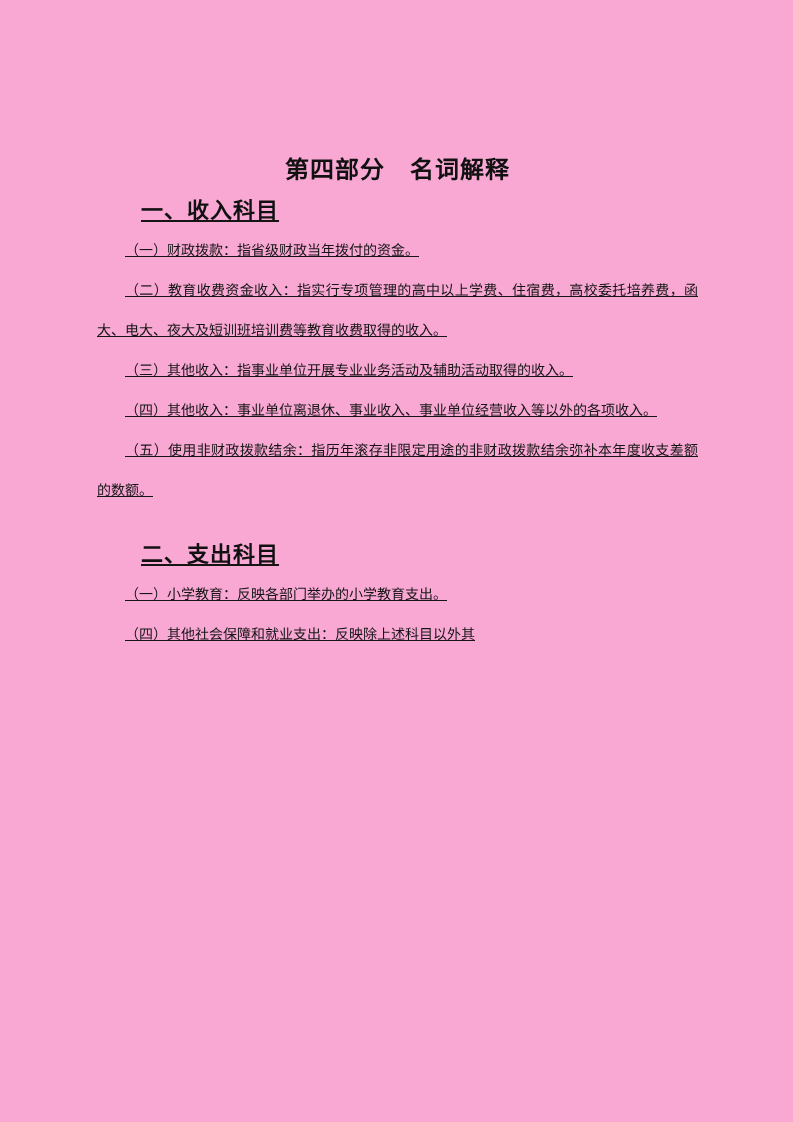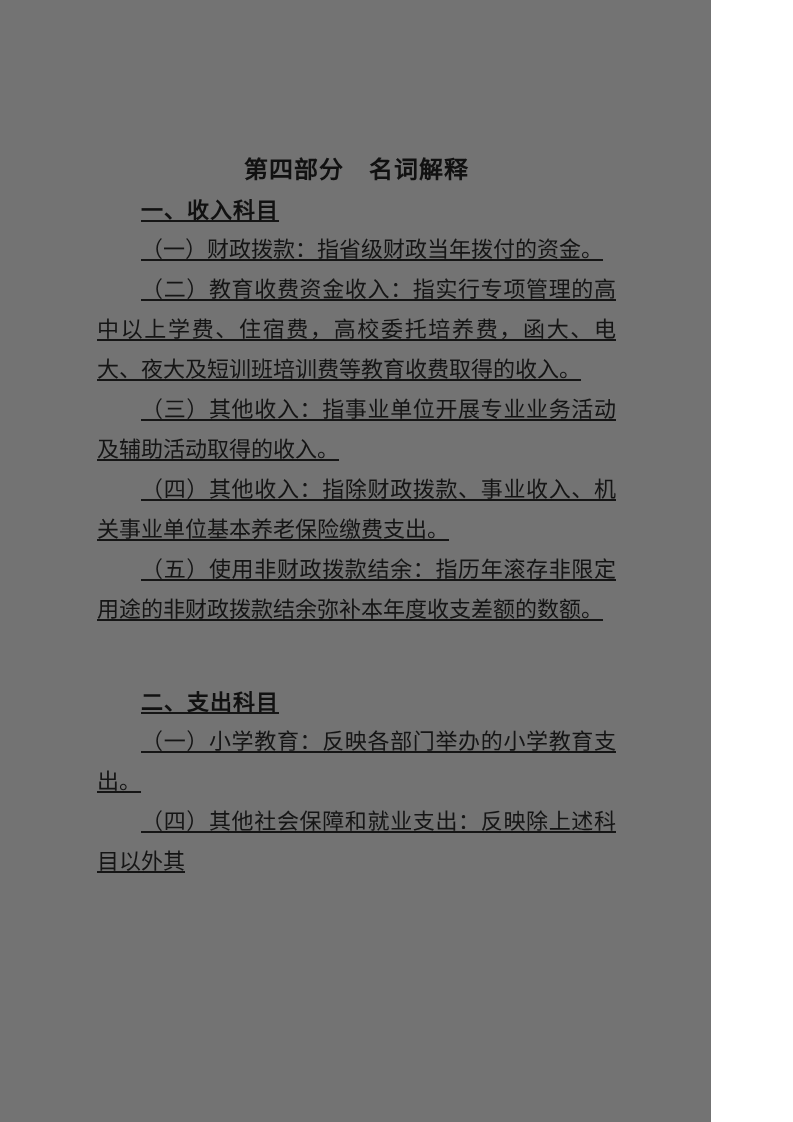--- a/index.html
+++ b/index.html
@@ -5,23 +5,23 @@
   * { margin: 0; padding: 0; box-sizing: border-box; }
   html, body { background: #ffffff; }
   body {
     width: 793px;
     height: 1122px;
     font-family: "DejaVu Serif", "Liberation Serif", serif;
     color: #151515;
   }
   .page {
     position: relative;
-    width: 711px;
+    width: 793px;
     height: 1122px;
-    background: #737373;
+    background: #f9a8d4;
     padding: 150px 95px 13px 97px;
     overflow: hidden;
   }
   .doc-title {
     font-family: "Liberation Sans", "DejaVu Sans", sans-serif;
     font-weight: bold;
     font-size: 24px;
     line-height: 40px;
     text-align: center;
     letter-spacing: 1px;
@@ -29,43 +29,43 @@
   }
   .section { width: 100%; text-decoration: underline; }
   .section-heading {
     font-weight: bold;
     font-size: 22px;
     line-height: 40px;
     text-indent: 2em;
     letter-spacing: 1px;
     color: #111111;
   }
-  .section-expenditure { margin-top: 52px; }
+  .section-expenditure { margin-top: 24px; }
   .para {
-    font-size: 22px;
+    font-size: 14px;
     line-height: 40px;
     text-indent: 2em;
     text-align: justify;
     color: #151515;
   }
   .para.tight { letter-spacing: -1.2px; }
 </style>
 </head>
 <body>
 
 <div class="page">
 
   <h1 class="doc-title">第四部分　名词解释</h1>
 
   <div class="section section-income">
     <h2 class="section-heading">一、收入科目</h2>
     <p class="para">（一）财政拨款：指省级财政当年拨付的资金。</p>
     <p class="para">（二）教育收费资金收入：指实行专项管理的高中以上学费、住宿费，高校委托培养费，函大、电大、夜大及短训班培训费等教育收费取得的收入。</p>
     <p class="para">（三）其他收入：指事业单位开展专业业务活动及辅助活动取得的收入。</p>
-    <p class="para">（四）其他收入：指除财政拨款、事业收入、机关事业单位基本养老保险缴费支出。</p>
+    <p class="para">（四）其他收入：事业单位离退休、事业收入、事业单位经营收入等以外的各项收入。</p>
     <p class="para">（五）使用非财政拨款结余：指历年滚存非限定用途的非财政拨款结余弥补本年度收支差额的数额。</p>
   </div>
 
   <div class="section section-expenditure">
     <h2 class="section-heading">二、支出科目</h2>
     <p class="para">（一）小学教育：反映各部门举办的小学教育支出。</p>
     <p class="para">（四）其他社会保障和就业支出：反映除上述科目以外其</p>
   </div>
 
 </div>

